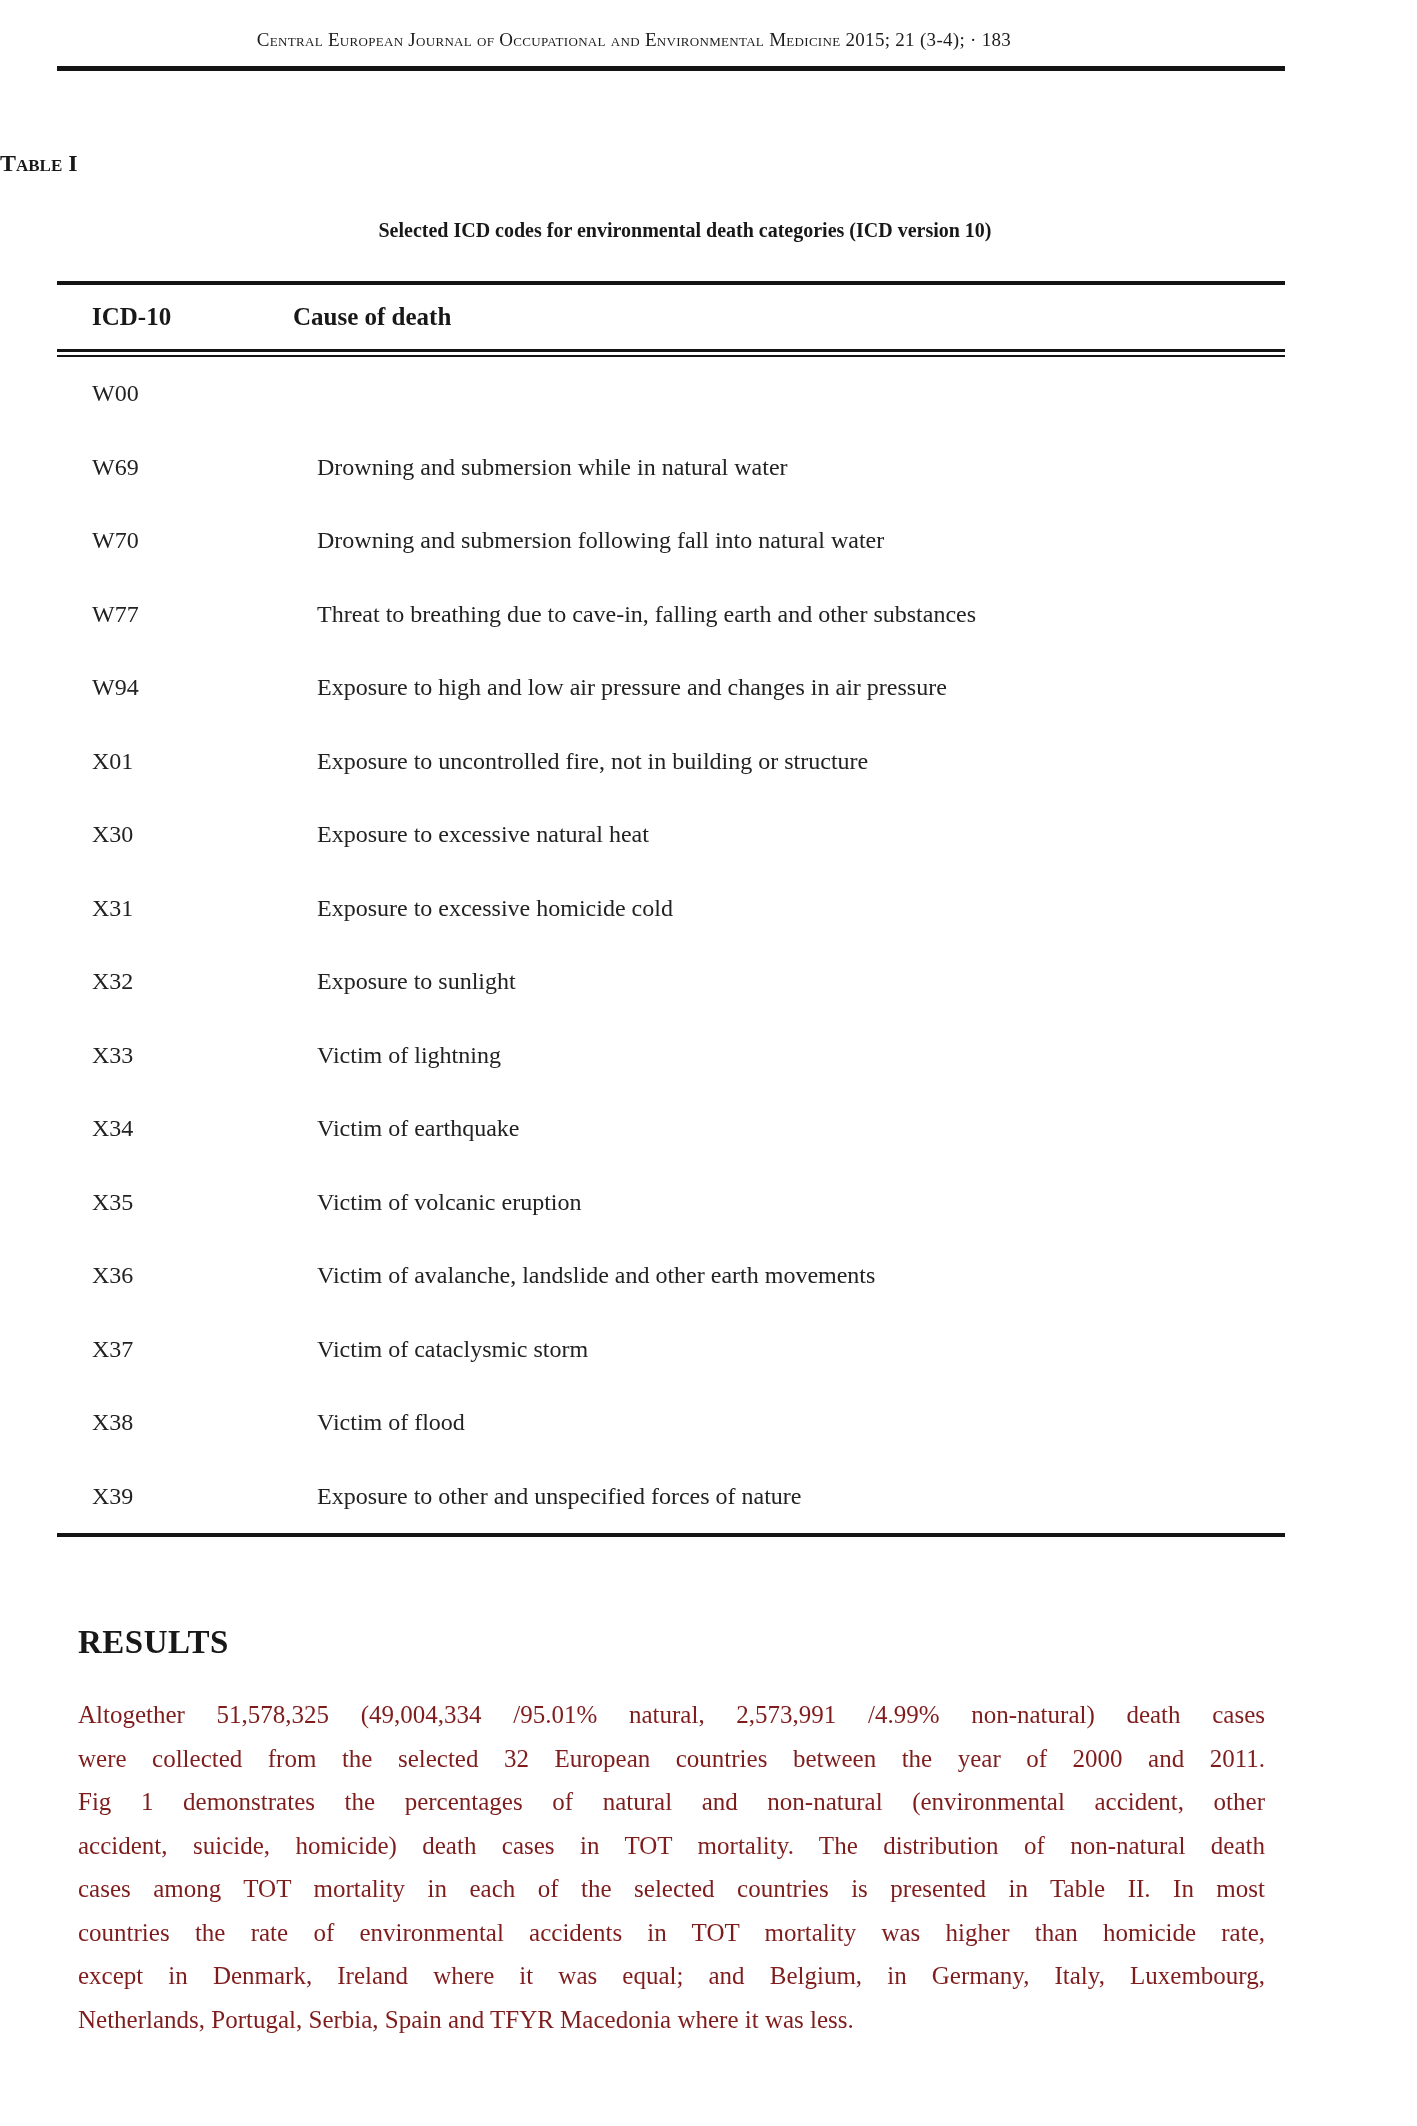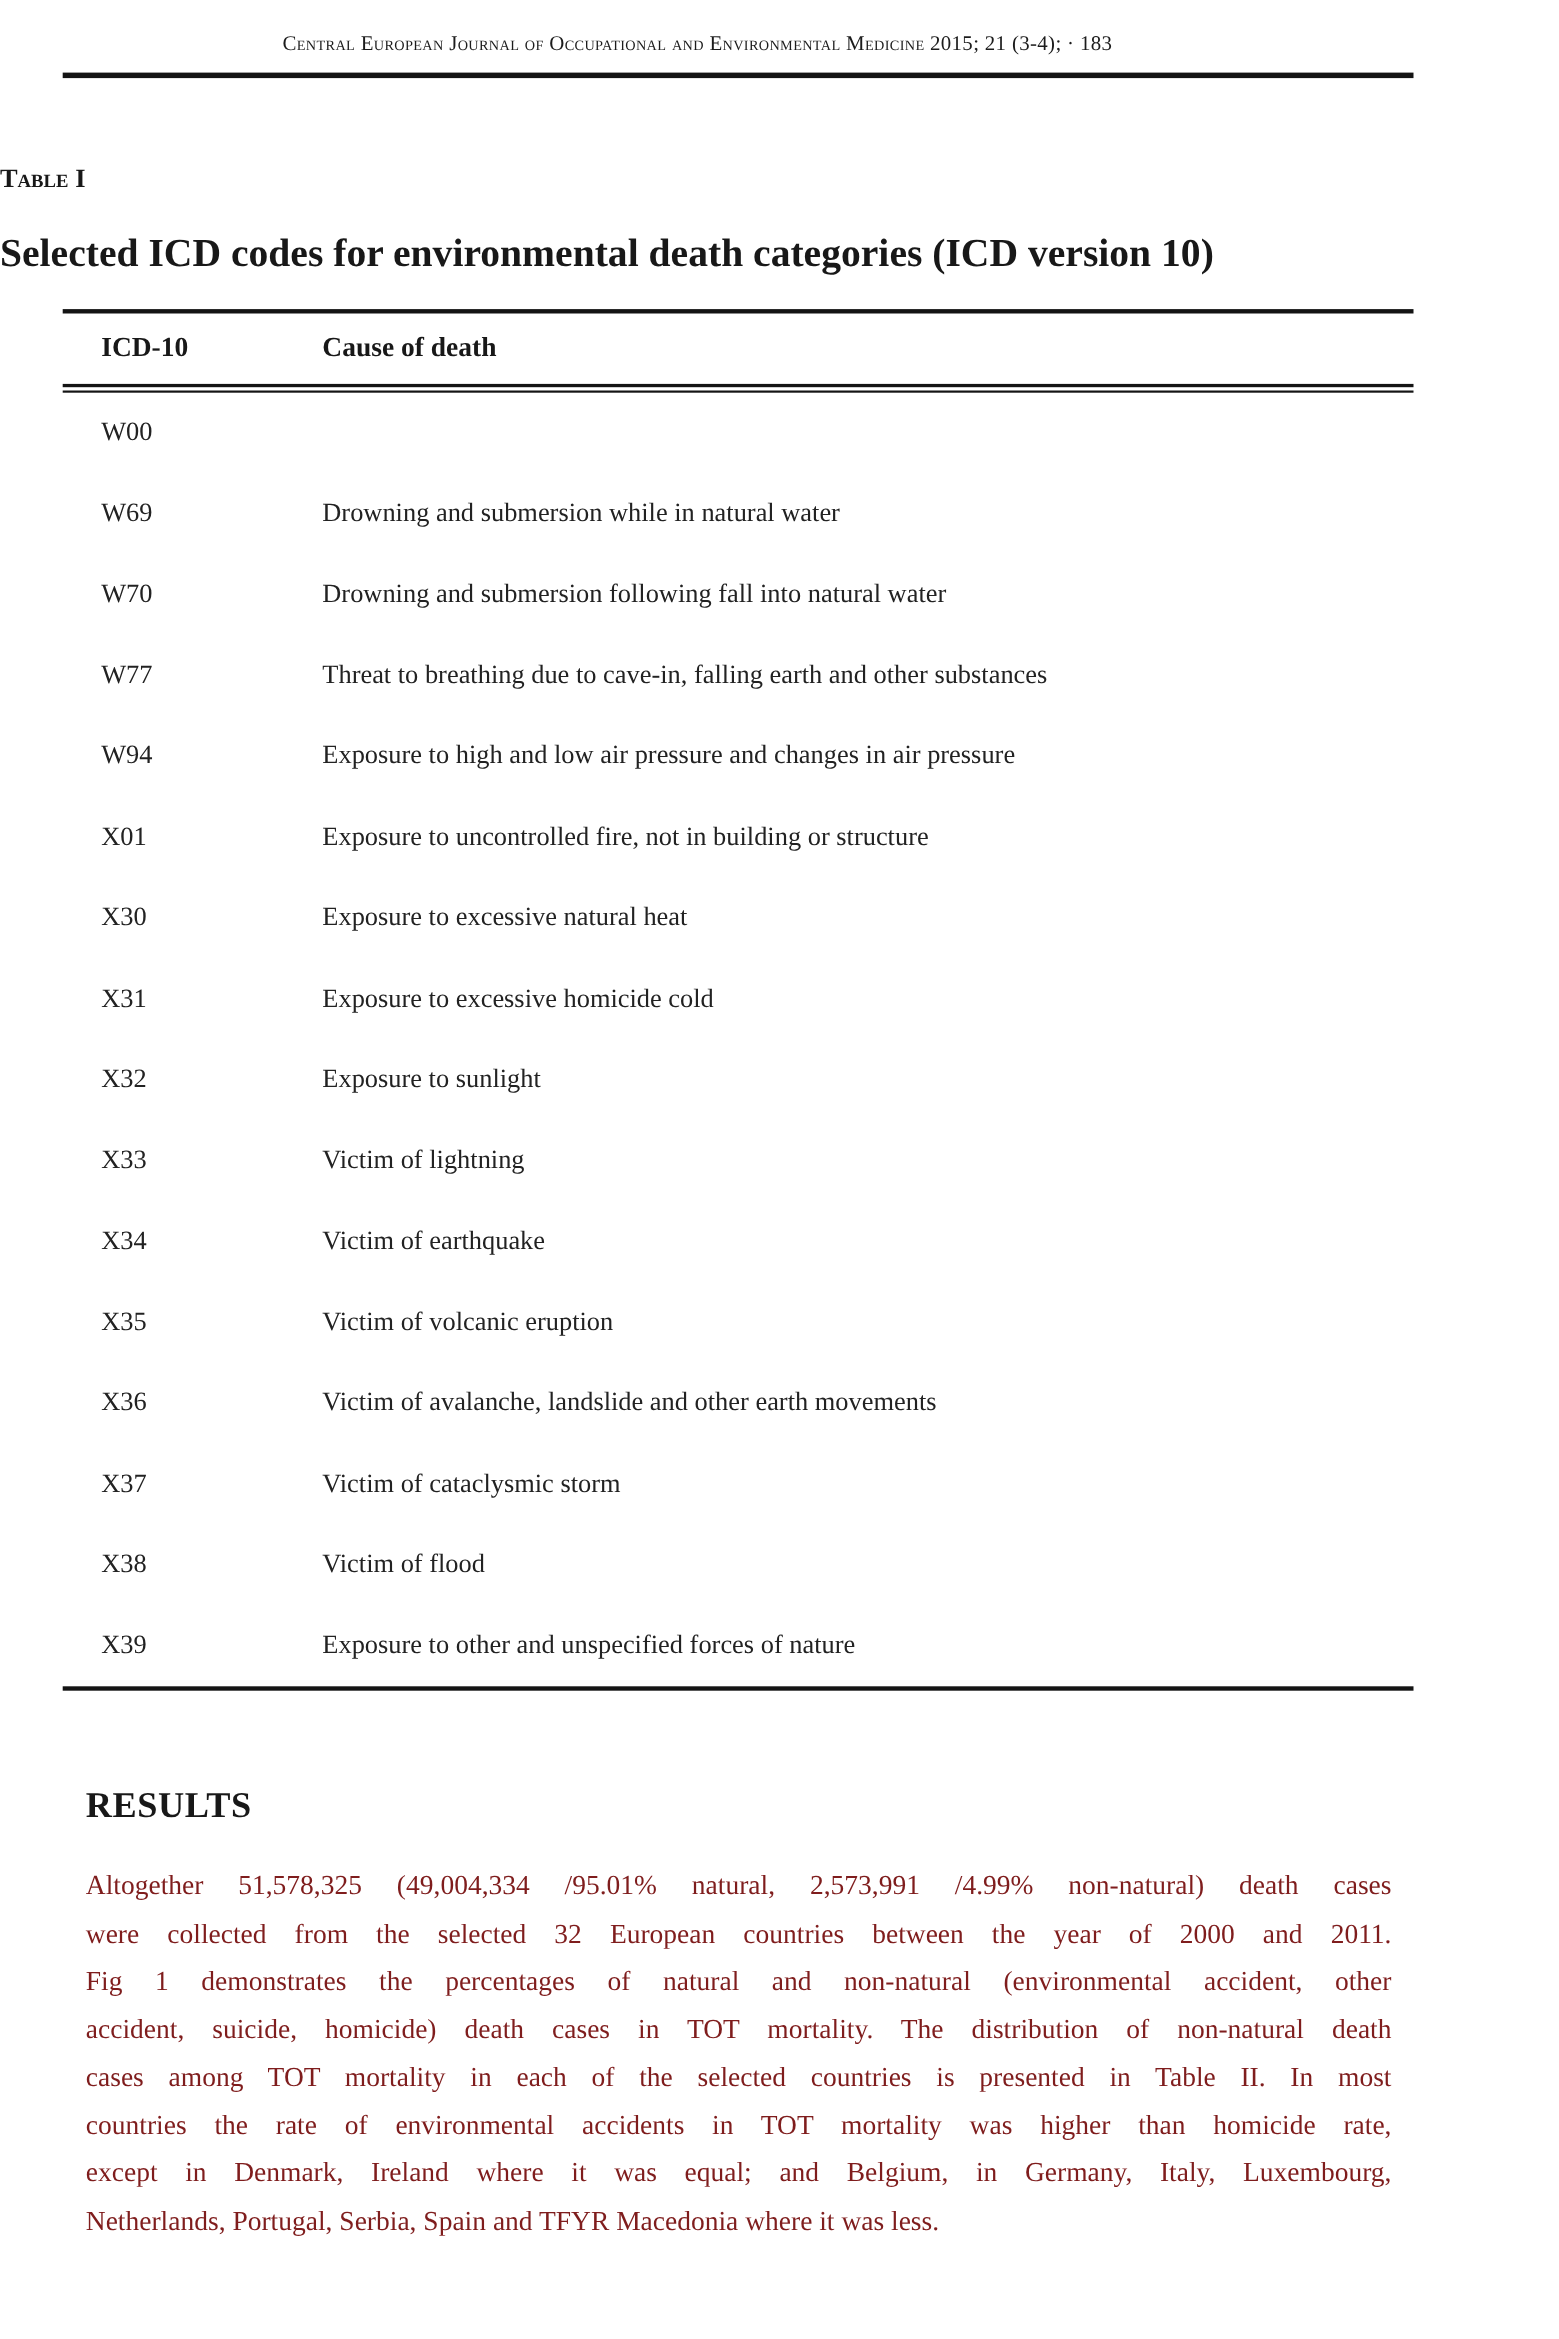--- a/index.html
+++ b/index.html
@@ -35,23 +35,25 @@
   .table-label {
     margin: 78px 77px 0 0;
     text-align: left;
     font-variant: small-caps;
     font-weight: bold;
     font-size: 24px;
     line-height: 28px;
   }
   .table-title {
     margin-top: 36px;
-    font-weight: bold;
-    font-size: 36px;
+    text-align: center;
+    font-weight: bold;
+    font-size: 20px;
     line-height: 34px;
+    margin-left: 28px;
   }
   .icd-table {
     margin: 34px 57px 0 57px;
   }
   .rule { background: #141414; }
   .top-rule { height: 4px; }
   .bottom-rule { height: 4px; }
   .double-rule .dr-a { height: 3px; background: #141414; }
   .double-rule .dr-gap { height: 3px; }
   .double-rule .dr-b { height: 2px; background: #141414; }
@@ -61,20 +63,21 @@
   }
   .thead-row {
     height: 64px;
     font-weight: bold;
     font-size: 25px;
   }
   .body-row {
     height: 73.5px;
     font-size: 24px;
     color: #222222;
+    gap: 24px;
   }
   .code-cell {
     width: 236px;
     padding-left: 35px;
     flex-shrink: 0;
   }
   .cause-cell { flex: 1; }
   .results-heading {
     margin: 84px 0 0 78px;
     font-size: 33px;

